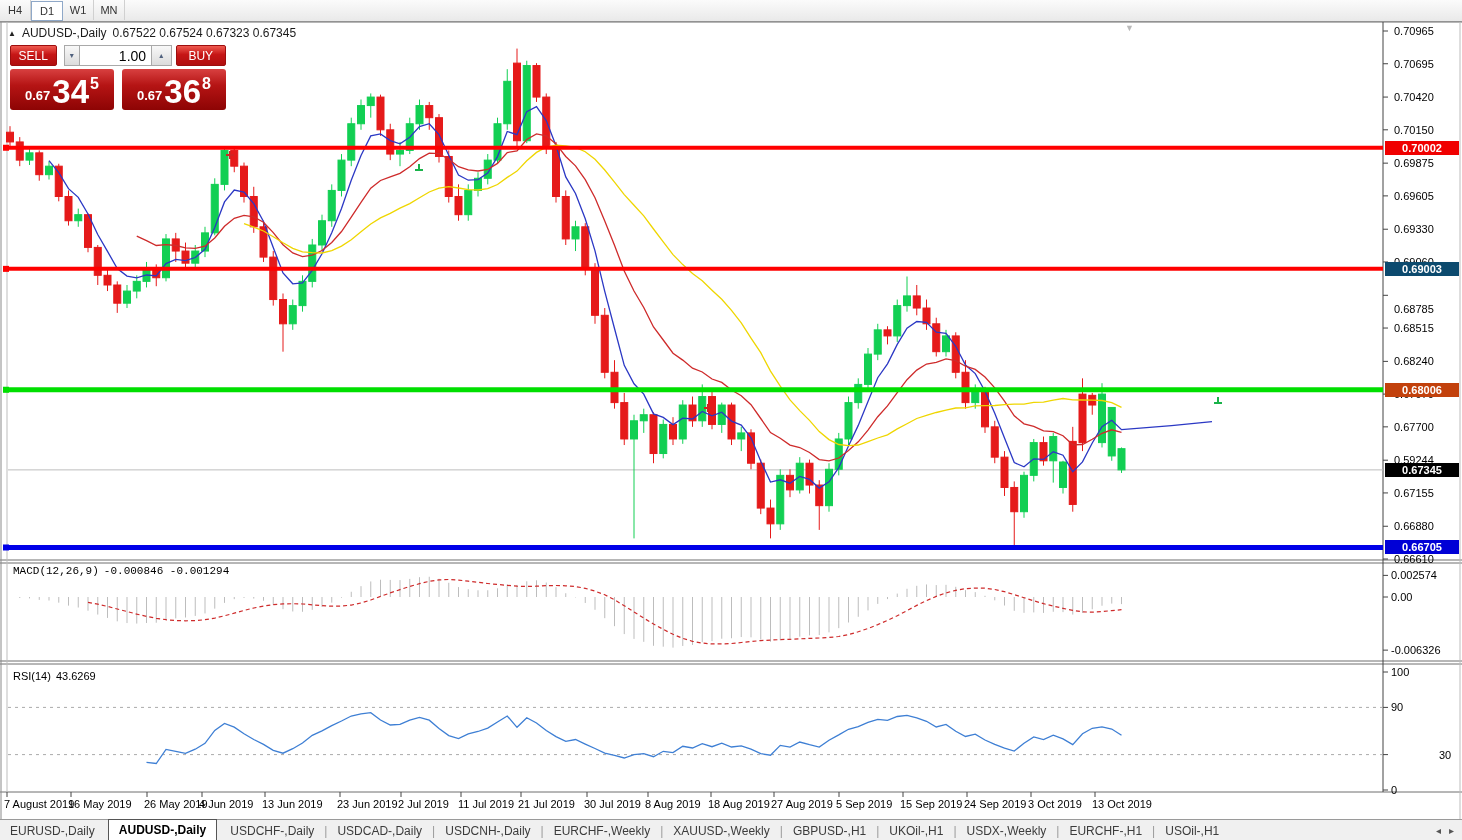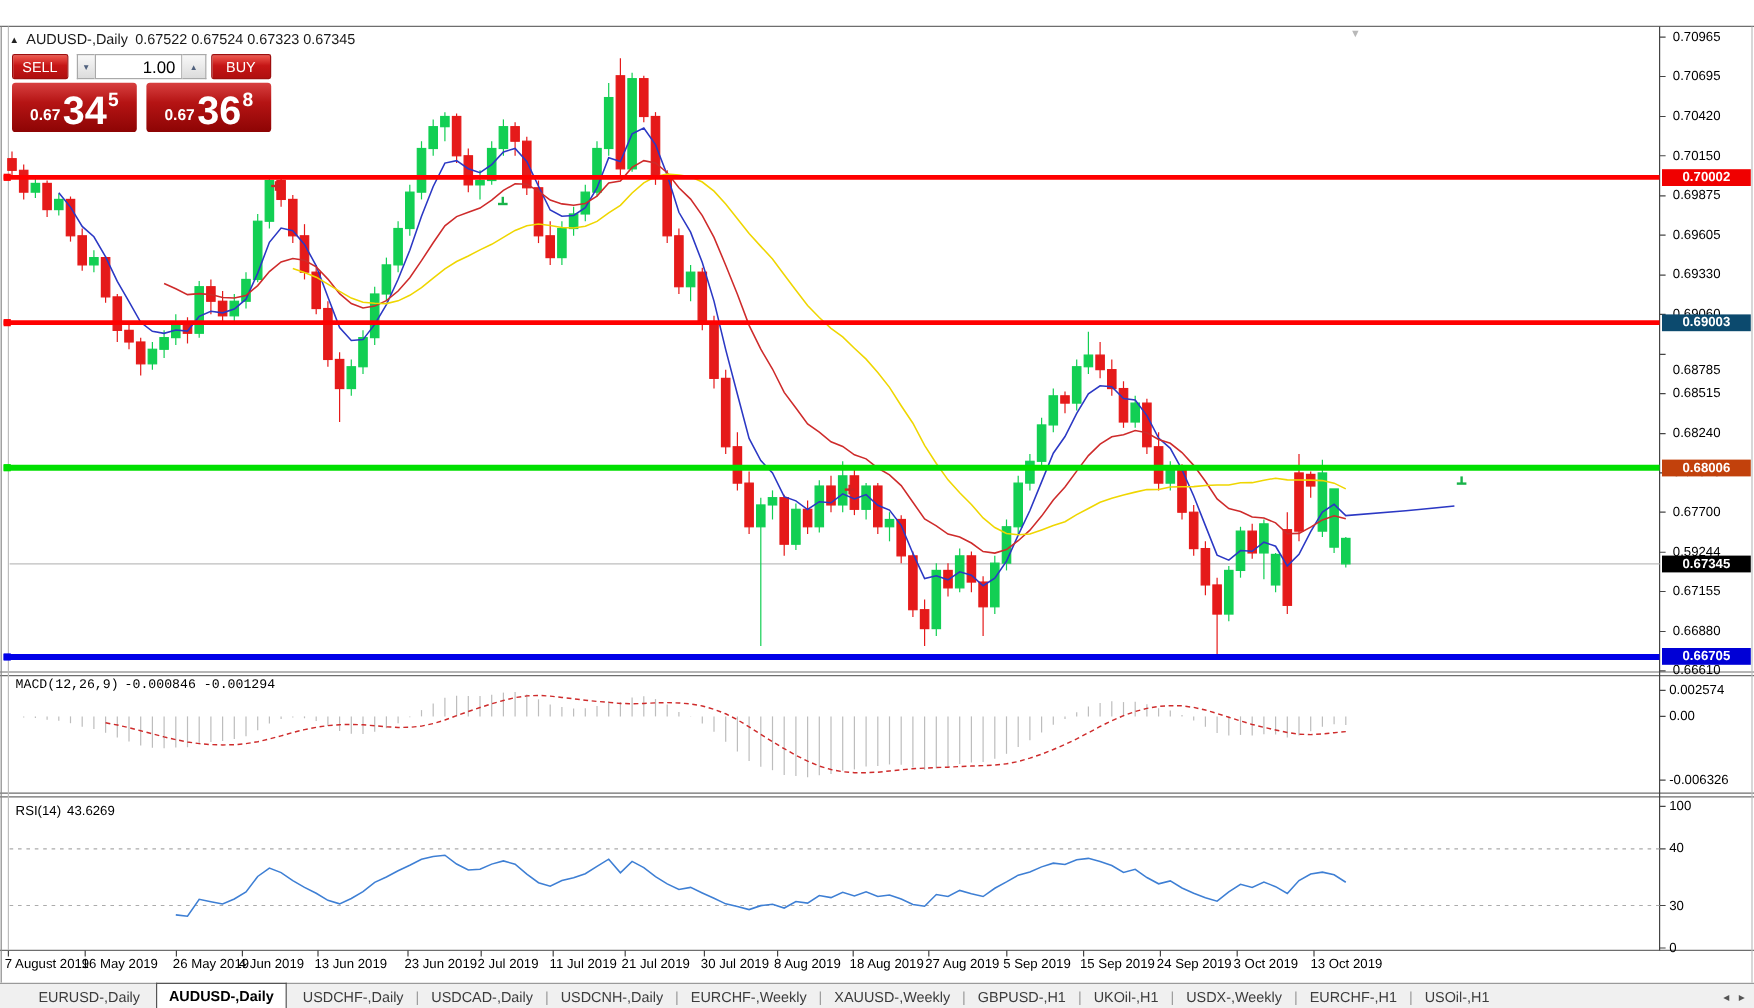--- a/index.html
+++ b/index.html
@@ -51,20 +51,26 @@
   .tab.active{background:#fff;border:1px solid #555;border-bottom:1px solid #fff;height:20px;
               font-weight:bold;color:#000;margin-top:-1px;}
   .tab-sep{color:#9a9a9a;}
   #tab-arrows{margin-left:auto;margin-right:8px;display:flex;gap:8px;color:#555;font-size:10px;}
 </style>
 </head>
 <body>
 
 <div id="app">
 
+  <div id="toolbar">
+      <div class="tf-btn">H4</div>
+      <div class="tf-btn active">D1</div>
+      <div class="tf-btn">W1</div>
+      <div class="tf-btn">MN</div>
+    </div>
 
   <svg id="chart-svg" width="1462" height="840">
       <g>
         <line x1="0" y1="22" x2="1462" y2="22" stroke="#6e6e6e" stroke-width="1"></line>
         <line x1="0" y1="560" x2="1462" y2="560" stroke="#6e6e6e" stroke-width="1"></line>
         <line x1="0" y1="563" x2="1462" y2="563" stroke="#6e6e6e" stroke-width="1"></line>
         <line x1="0" y1="661" x2="1462" y2="661" stroke="#6e6e6e" stroke-width="1"></line>
         <line x1="0" y1="664" x2="1462" y2="664" stroke="#6e6e6e" stroke-width="1"></line>
         <line x1="0" y1="792" x2="1462" y2="792" stroke="#6e6e6e" stroke-width="1"></line>
         <line x1="1" y1="22" x2="1" y2="819" stroke="#8a8a8a"></line>
@@ -562,22 +568,22 @@
       <div class="axis-label" style="top: 553px;">0.66610</div>
       <div class="price-tag" style="top: 140.754px; background: rgb(240, 0, 0);">0.70002</div>
       <div class="price-tag" style="top: 261.873px; background: #0c4a6e;">0.69003</div>
       <div class="price-tag" style="top: 382.749px; background: #c2410c;">0.68006</div>
       <div class="price-tag" style="top: 540.482px; background: rgb(0, 0, 214);">0.66705</div>
       <div class="price-tag" style="top: 462.889px; background: rgb(0, 0, 0);">0.67345</div>
       <div class="side-label" style="top: 569.378px;">0.002574</div>
       <div class="side-label" style="top: 591px;">0.00</div>
       <div class="side-label" style="top: 644.138px;">-0.006326</div>
       <div class="side-label" style="top: 666px;">100</div>
-      <div class="side-label" style="top: 701.4px;">40</div>
-      <div class="side-label" style="top: 748.6px;">30</div>
+      <div class="side-label" style="top: 701.4px;">90</div>
+      <div class="side-label" style="top: 748.6px; margin-left: 48px;">30</div>
       <div class="side-label" style="top: 784px;">0</div>
       <div class="date-label" style="left: 4px;">7 August 2019</div>
       <div class="date-label" style="left: 68px;">16 May 2019</div>
       <div class="date-label" style="left: 144px;">26 May 2019</div>
       <div class="date-label" style="left: 199px;">4 Jun 2019</div>
       <div class="date-label" style="left: 262px;">13 Jun 2019</div>
       <div class="date-label" style="left: 337px;">23 Jun 2019</div>
       <div class="date-label" style="left: 398px;">2 Jul 2019</div>
       <div class="date-label" style="left: 458px;">11 Jul 2019</div>
       <div class="date-label" style="left: 518px;">21 Jul 2019</div>
@@ -586,21 +592,21 @@
       <div class="date-label" style="left: 708px;">18 Aug 2019</div>
       <div class="date-label" style="left: 771px;">27 Aug 2019</div>
       <div class="date-label" style="left: 836px;">5 Sep 2019</div>
       <div class="date-label" style="left: 900px;">15 Sep 2019</div>
       <div class="date-label" style="left: 964px;">24 Sep 2019</div>
       <div class="date-label" style="left: 1028px;">3 Oct 2019</div>
       <div class="date-label" style="left: 1092px;">13 Oct 2019</div>
     </div>
 
   <div id="tabbar">
-    <div id="tabs" style="display:flex;align-items:center;padding-left:22px;">
+    <div id="tabs" style="display:flex;align-items:center;">
         <div class="tab">EURUSD-,Daily</div>
         <span class="tab-sep" style="visibility: hidden;">|</span>
         <div class="tab active">AUDUSD-,Daily</div>
         <span class="tab-sep" style="visibility: hidden;">|</span>
         <div class="tab">USDCHF-,Daily</div>
         <span class="tab-sep">|</span>
         <div class="tab">USDCAD-,Daily</div>
         <span class="tab-sep">|</span>
         <div class="tab">USDCNH-,Daily</div>
         <span class="tab-sep">|</span>

